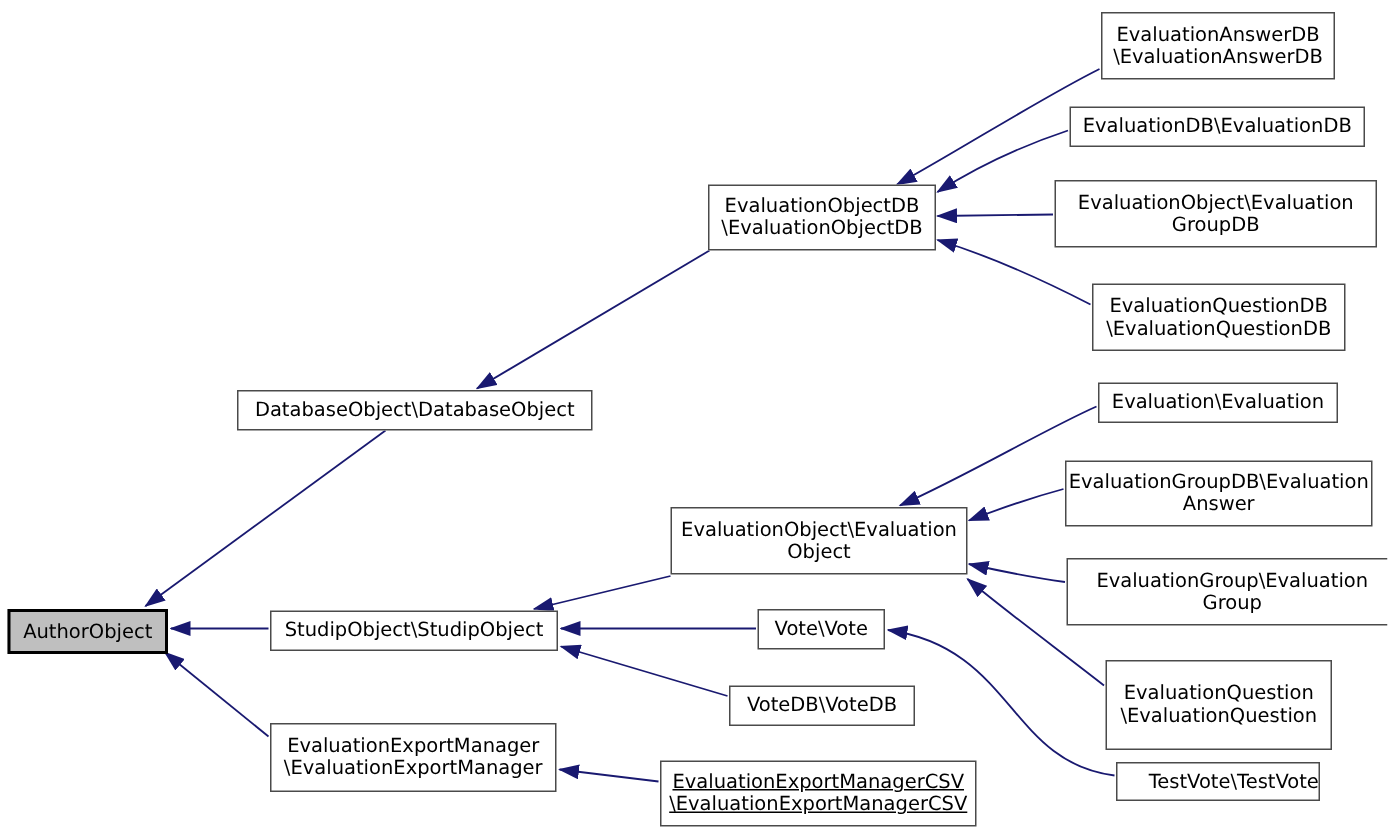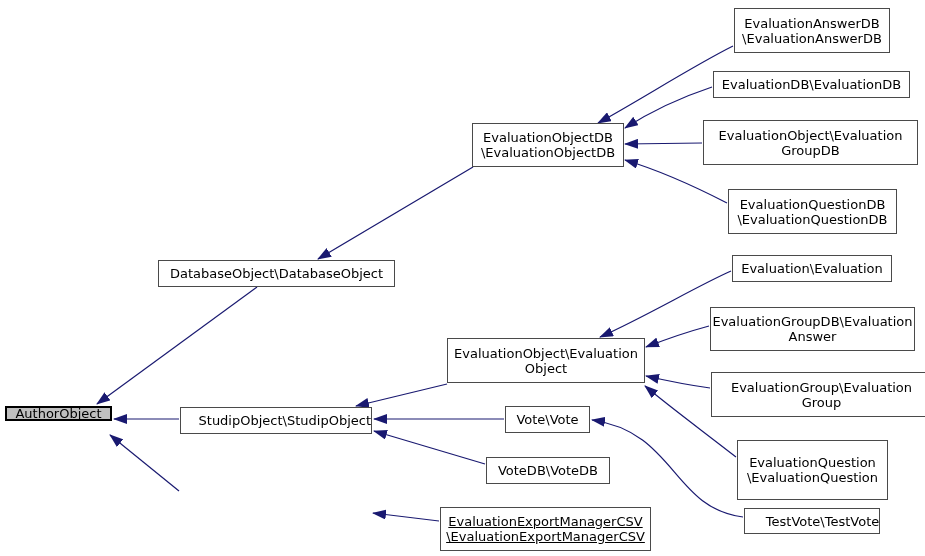--- a/index.html
+++ b/index.html
@@ -47,21 +47,21 @@
     <path class="edge" d="M 736 457 C 704 432, 670 407, 645 386" marker-end="url(#arrow)"></path>
     <path class="edge" d="M 447 384 L 356 406" marker-end="url(#arrow)"></path>
     <path class="edge" d="M 504 419 L 374 419" marker-end="url(#arrow)"></path>
     <path class="edge" d="M 485 464 L 374 431" marker-end="url(#arrow)"></path>
     <path class="edge" d="M 743 517 C 672 508, 676 432, 592 420" marker-end="url(#arrow)"></path>
     <path class="edge" d="M 179 419 L 114 419" marker-end="url(#arrow)"></path>
     <path class="edge" d="M 179 491 L 110 435" marker-end="url(#arrow)"></path>
     <path class="edge" d="M 439 521 L 373 513" marker-end="url(#arrow)"></path>
   </svg>
 
-  <div class="node current" style="left:5px;top:406px;width:107px;height:15px;text-decoration:underline;">
+  <div class="node current" style="left:5px;top:406px;width:107px;height:30px;">
     <span>AuthorObject</span>
   </div>
 
   <div class="node" style="left:158px;top:260px;width:237px;height:27px;">
     <span>DatabaseObject\DatabaseObject</span>
   </div>
 
   <div class="node" style="left:472px;top:123px;width:152px;height:44px;">
     <span>EvaluationObjectDB</span>
     <span>\EvaluationObjectDB</span>
@@ -79,21 +79,21 @@
   <div class="node" style="left:703px;top:120px;width:215px;height:45px;">
     <span>EvaluationObject\Evaluation</span>
     <span>GroupDB</span>
   </div>
 
   <div class="node" style="left:728px;top:189px;width:169px;height:45px;">
     <span>EvaluationQuestionDB</span>
     <span>\EvaluationQuestionDB</span>
   </div>
 
-  <div class="node" style="left:180px;top:407px;width:192px;height:27px;align-items:flex-end;">
+  <div class="node" style="left:180px;top:407px;width:192px;height:27px;">
     <span>StudipObject\StudipObject</span>
   </div>
 
   <div class="node" style="left:447px;top:338px;width:198px;height:45px;">
     <span>EvaluationObject\Evaluation</span>
     <span>Object</span>
   </div>
 
   <div class="node" style="left:732px;top:255px;width:160px;height:27px;">
     <span>Evaluation\Evaluation</span>
@@ -119,19 +119,23 @@
   </div>
 
   <div class="node" style="left:486px;top:457px;width:124px;height:27px;">
     <span>VoteDB\VoteDB</span>
   </div>
 
   <div class="node" style="left:744px;top:508px;width:136px;height:26px;padding-left:21px;">
     <span>TestVote\TestVote</span>
   </div>
 
+  <div class="node" style="left:180px;top:482px;width:191px;height:46px;">
+    <span>EvaluationExportManager</span>
+    <span>\EvaluationExportManager</span>
+  </div>
 
   <div class="node" style="left:440px;top:507px;width:211px;height:44px;text-decoration:underline;">
     <span>EvaluationExportManagerCSV</span>
     <span>\EvaluationExportManagerCSV</span>
   </div>
 
 </div>
 
 </body></html>

